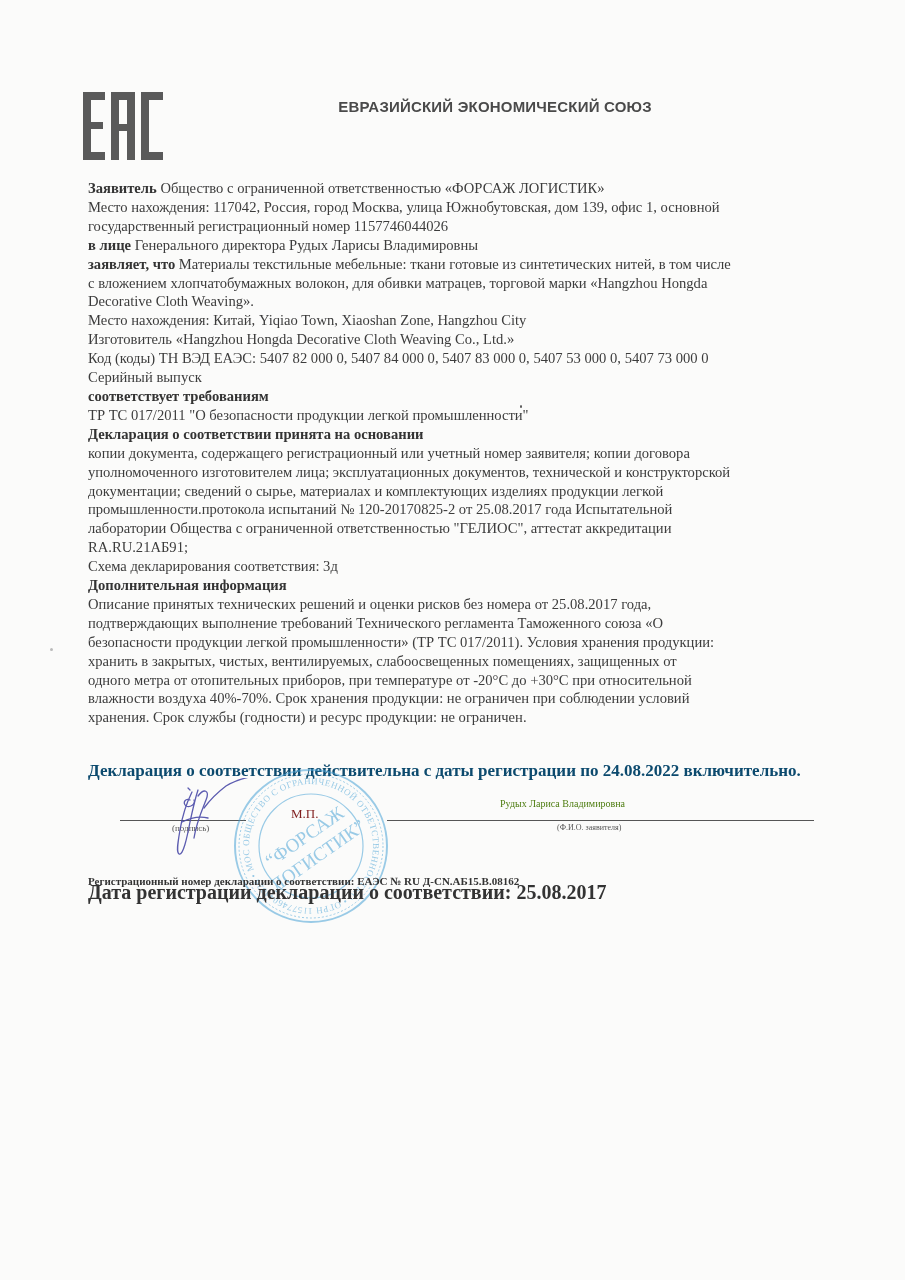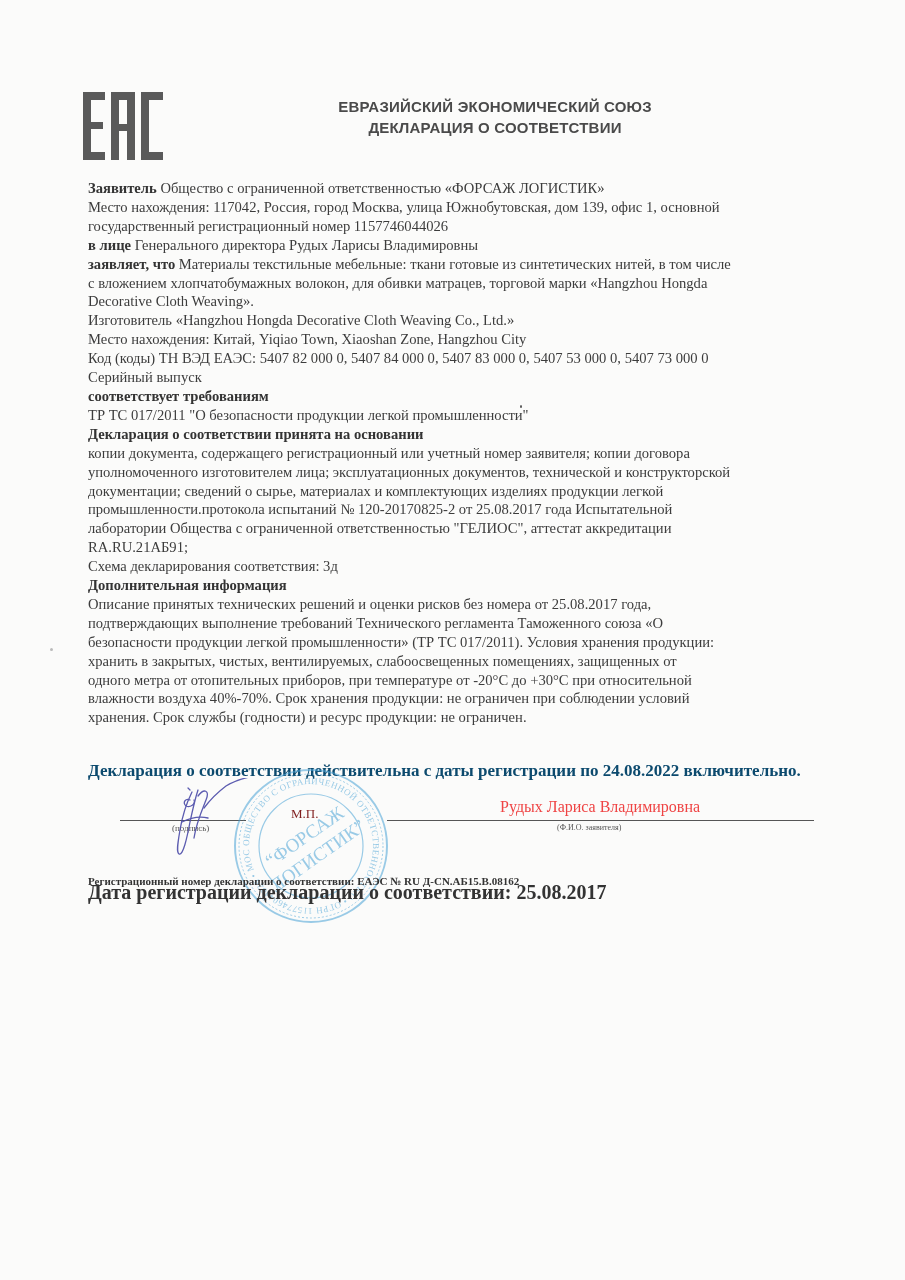--- a/index.html
+++ b/index.html
@@ -39,21 +39,21 @@
     position:absolute; left:291px; top:806px; font-size:13px; color:#7f1d1d;
   }
   .sig-line-right {
     position:absolute; left:387px; top:820px; width:427px; height:0;
     border-top:1px solid #555;
   }
   .sig-caption-left {
     position:absolute; left:172px; top:823px; font-size:9px; color:#555;
   }
   .sig-name {
-    position:absolute; left:500px; top:798px; font-size:16px; color:#ef4444;
+    position:absolute; left:500px; top:798px; font-size:10px; color:#4d7c0f;
   }
   .sig-caption-right {
     position:absolute; left:557px; top:823px; font-size:8px; color:#555;
   }
   .reg-number {
     position:absolute; left:88px; top:875px; white-space:nowrap;
     font-size:11px; font-weight:bold; color:#333;
   }
   .reg-date {
     position:absolute; left:88px; top:881px; white-space:nowrap;
@@ -86,33 +86,32 @@
     <rect x="28" y="32" width="24" height="7"></rect>
 
     <rect x="58" y="0" width="8" height="68"></rect>
     <rect x="58" y="0" width="22" height="8"></rect>
     <rect x="58" y="60" width="22" height="8"></rect>
   </g>
 </svg>
 
 <div class="header">
   <div>ЕВРАЗИЙСКИЙ ЭКОНОМИЧЕСКИЙ СОЮЗ</div>
-  <div>ДЕКЛАРАЦИЯ О СООТВЕТСТВИИ</div>
 </div>
 
 <div class="body-text">
   <div class="line"><span class="b">Заявитель</span><span> Общество с ограниченной ответственностью «ФОРСАЖ ЛОГИСТИК»</span></div>
   <div class="line">Место нахождения: 117042, Россия, город Москва, улица Южнобутовская, дом 139, офис 1, основной</div>
   <div class="line">государственный регистрационный номер 1157746044026</div>
   <div class="line"><span class="b">в лице</span><span> Генерального директора Рудых Ларисы Владимировны</span></div>
   <div class="line"><span class="b">заявляет, что</span><span> Материалы текстильные мебельные: ткани готовые из синтетических нитей, в том числе</span></div>
   <div class="line">с вложением хлопчатобумажных волокон, для обивки матрацев, торговой марки «Hangzhou Hongda</div>
   <div class="line">Decorative Cloth Weaving».</div>
+  <div class="line">Место нахождения: Китай, Yiqiao Town, Xiaoshan Zone, Hangzhou City</div>
   <div class="line">Изготовитель «Hangzhou Hongda Decorative Cloth Weaving Co., Ltd.»</div>
-  <div class="line">Место нахождения: Китай, Yiqiao Town, Xiaoshan Zone, Hangzhou City</div>
   <div class="line">Код (коды) ТН ВЭД ЕАЭС: 5407 82 000 0, 5407 84 000 0, 5407 83 000 0, 5407 53 000 0, 5407 73 000 0</div>
   <div class="line">Серийный выпуск</div>
   <div class="line b">соответствует требованиям</div>
   <div class="line">ТР ТС 017/2011 "О безопасности продукции легкой промышленности"</div>
   <div class="line b">Декларация о соответствии принята на основании</div>
   <div class="line">копии документа, содержащего регистрационный или учетный номер заявителя; копии договора</div>
   <div class="line">уполномоченного изготовителем лица; эксплуатационных документов, технической и конструкторской</div>
   <div class="line">документации; сведений о сырье, материалах и комплектующих изделиях продукции легкой</div>
   <div class="line">промышленности.протокола испытаний № 120-20170825-2 от 25.08.2017 года Испытательной</div>
   <div class="line">лаборатории Общества с ограниченной ответственностью "ГЕЛИОС", аттестат аккредитации</div>

